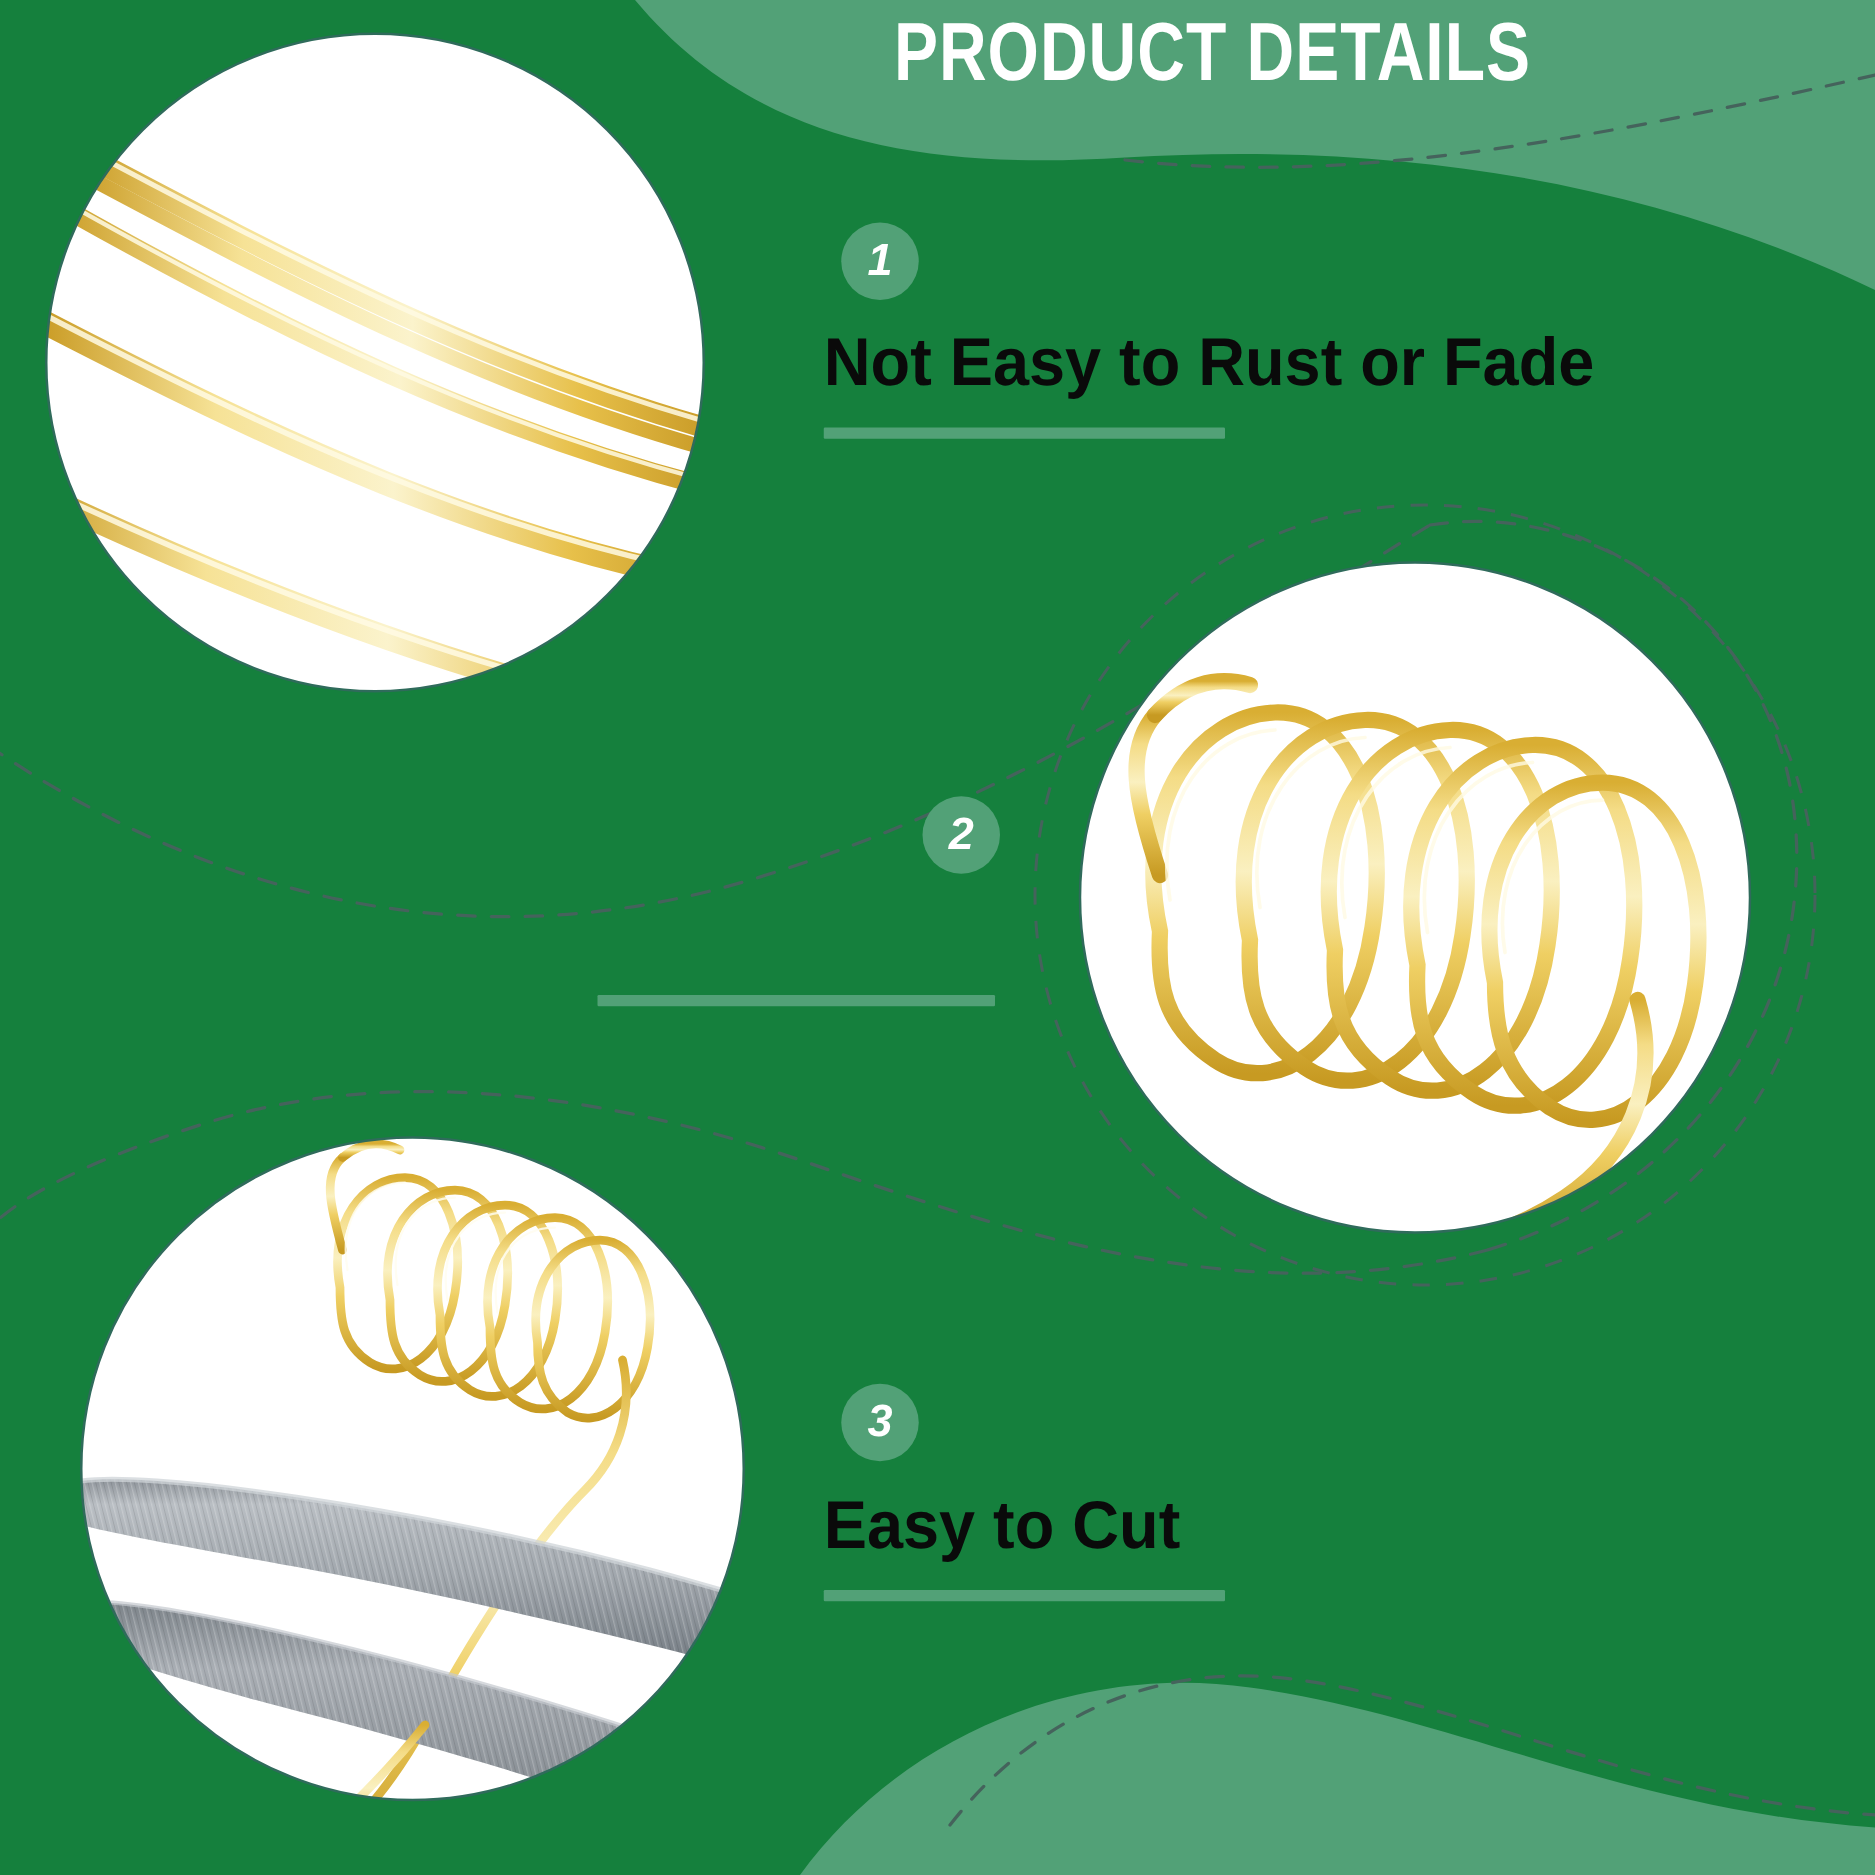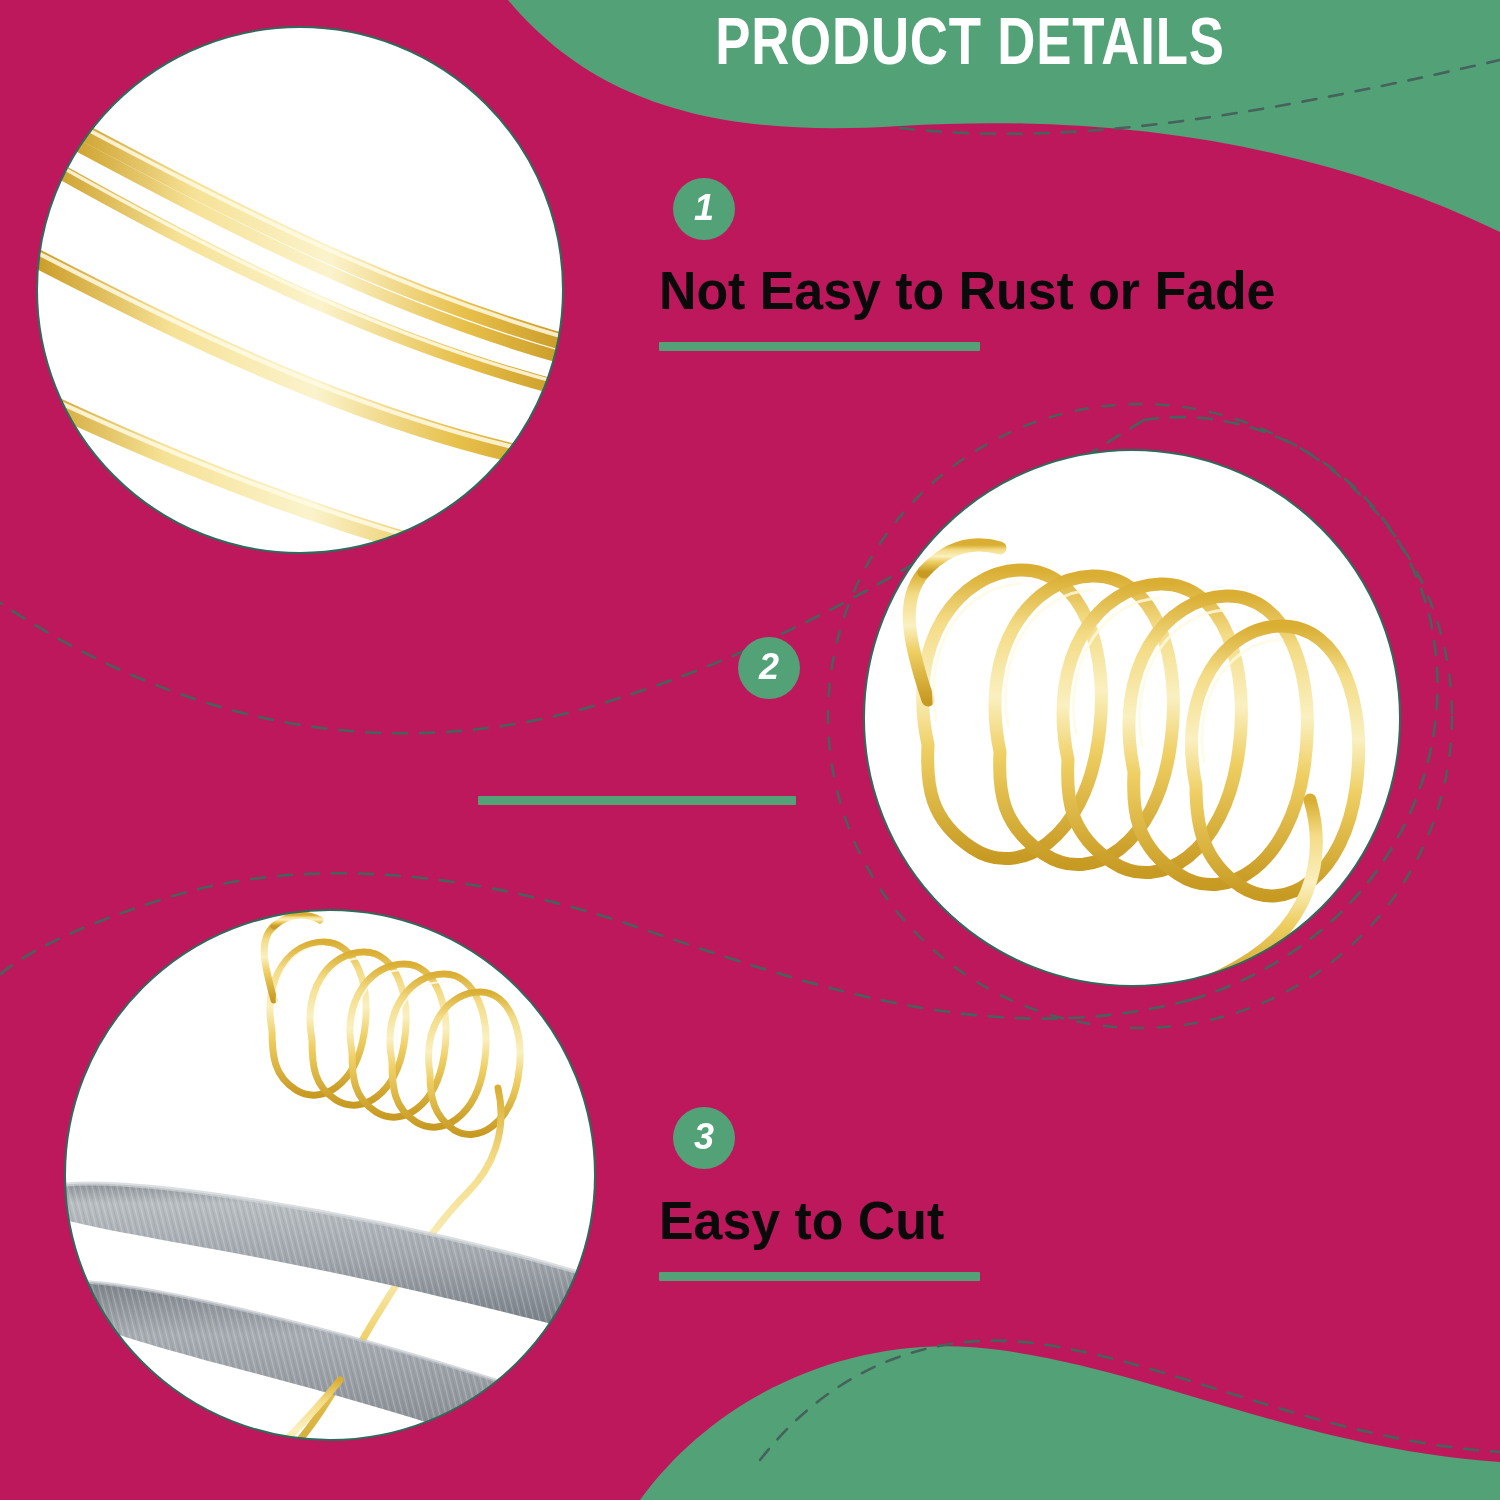--- a/index.html
+++ b/index.html
@@ -4,21 +4,21 @@
 <style>
   html, body {
     margin: 0;
     padding: 0;
     background: #ffffff;
   }
   #page {
     position: relative;
     width: 1500px;
     height: 1500px;
-    background: #be185d;
+    background: #15803d;
     overflow: hidden;
     font-family: "Liberation Sans", sans-serif;
   }
   #bg-svg, #art-svg {
     position: absolute;
     left: 0;
     top: 0;
     width: 1500px;
     height: 1500px;
   }

